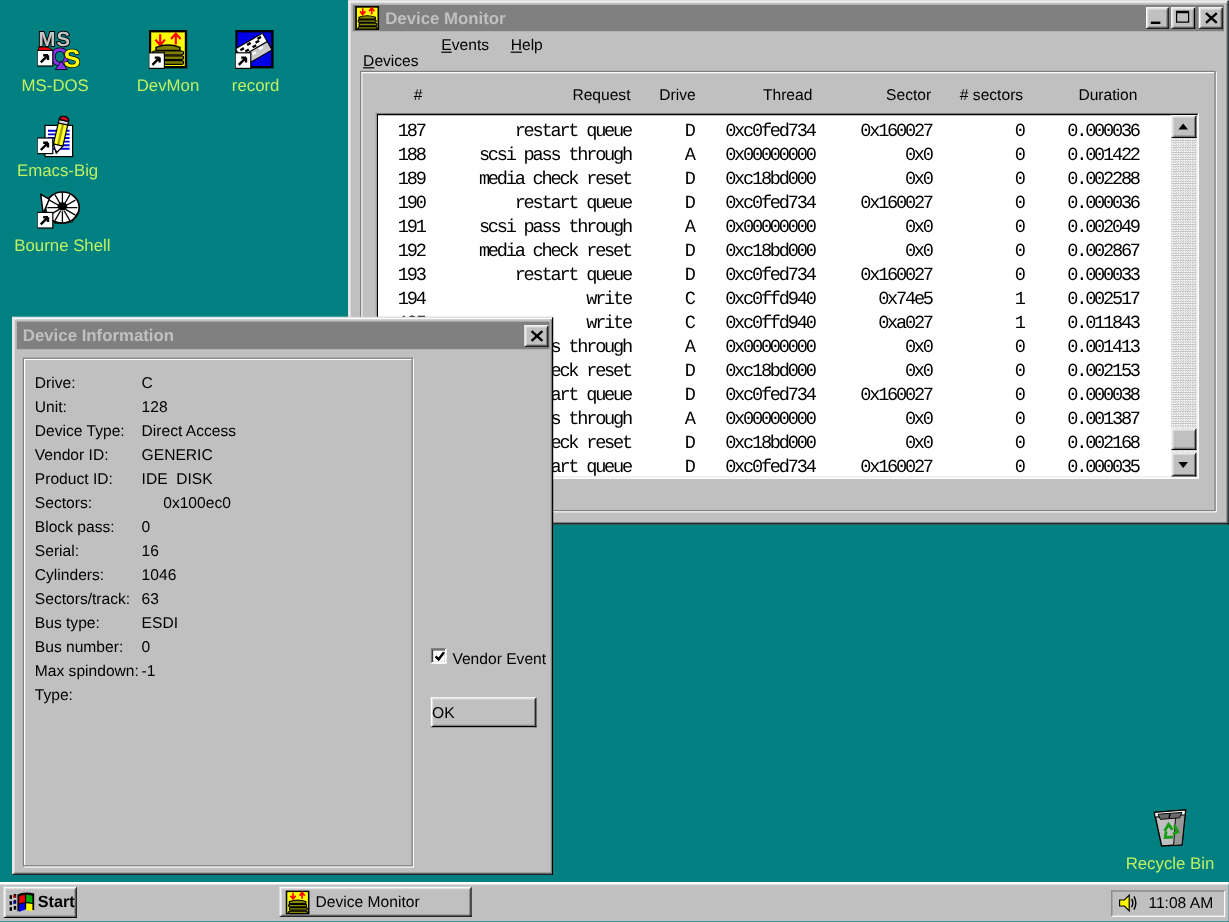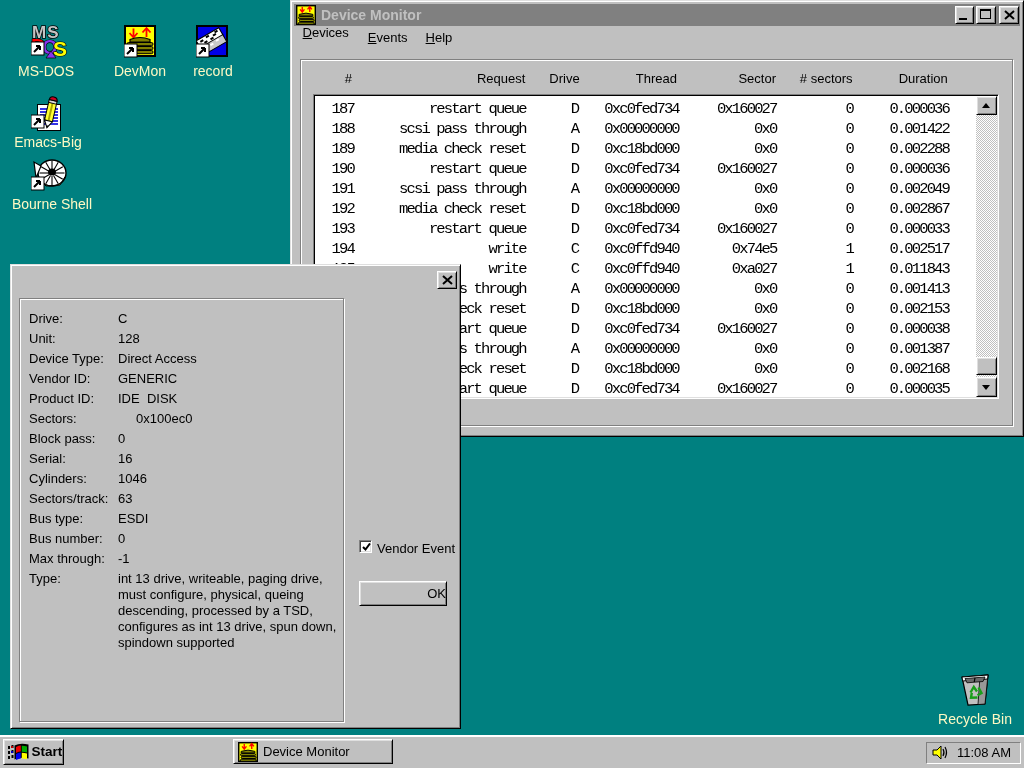--- a/index.html
+++ b/index.html
@@ -5,21 +5,21 @@
 html,body{width:1024px;height:768px;overflow:hidden}
 body{background:#008080;font-family:"Liberation Sans",sans-serif;position:relative}
 .abs{position:absolute}
 .raised{background:#c0c0c0;border:1px solid;border-color:#dfdfdf #000 #000 #dfdfdf;
   box-shadow:inset 1px 1px 0 #fff, inset -1px -1px 0 #808080}
 .btn{background:#c0c0c0;border:1px solid;border-color:#fff #000 #000 #fff;
   box-shadow:inset 1px 1px 0 #dfdfdf, inset -1px -1px 0 #808080}
 .sunk{border:1px solid;border-color:#808080 #fff #fff #808080;
   box-shadow:inset 1px 1px 0 #000, inset -1px -1px 0 #dfdfdf}
 .ttl{background:#808080;color:#c0c0c0;font-weight:bold;font-size:14px}
-.icolbl{position:absolute;color:#fef9c3;font-size:14px;white-space:nowrap;transform:translateX(-50%)}
+.icolbl{position:absolute;color:#bef264;font-size:14px;white-space:nowrap;transform:translateX(-50%)}
 .mono{font-family:"Liberation Mono",monospace;font-size:15.5px;letter-spacing:-1.85px;white-space:pre;color:#000}
 .hdr{position:absolute;font-size:13px;color:#000;white-space:nowrap}
 .lbl{position:absolute;font-size:13px;color:#000;white-space:nowrap}
 .mtxt{font-size:13px;color:#000}
 </style></head>
 <body>
 
 <svg class="abs" style="left:31px;top:23px" width="36" height="36" viewBox="0 0 36 36">
 <text x="1" y="15" font-family="Liberation Sans" font-size="17" font-weight="bold" fill="#c4c4c4" stroke="#000" stroke-width="1.6" paint-order="stroke" letter-spacing="1">MS</text>
 <text x="0" y="30" font-family="Liberation Sans" font-size="20" font-weight="bold" fill="#f00" stroke="#000" stroke-width="1.2" paint-order="stroke">D</text>
@@ -135,21 +135,21 @@
 <div class="abs" style="left:3px;top:11px;width:8px;height:2px;background:#000"></div>
     </div>
 <div class="abs btn" style="left:685px;top:5px;width:20px;height:18px">
 <div class="abs" style="left:3px;top:2px;width:11px;height:10px;border:1px solid #000;border-top-width:2px"></div>
     </div>
 <div class="abs btn" style="left:708px;top:5px;width:20px;height:18px">
 <svg class="abs" style="left:4px;top:3px" width="11" height="10" viewBox="0 0 11 10">
 <path d="M1 1 L10 9 M10 1 L1 9" stroke="#000" stroke-width="2"></path>
       </svg>
     </div>
-<div class="abs mtxt" style="left:11.6px;top:24px"><span style="text-decoration:underline">D</span>evices</div>
+<div class="abs mtxt" style="left:11.6px;top:42px"><span style="text-decoration:underline">D</span>evices</div>
 <div class="abs mtxt" style="left:76.8px;top:29px"><span style="text-decoration:underline">E</span>vents</div>
 <div class="abs mtxt" style="left:134.6px;top:29px"><span style="text-decoration:underline">H</span>elp</div>
 <div class="abs" style="left:9px;top:58px;width:713px;height:367px;border:1px solid #808080;box-shadow:inset 1px 1px 0 #fff,1px 1px 0 #fff"></div>
 <div class="hdr" style="top:70px;right:671.0px">#</div>
 <div class="hdr" style="top:70px;right:497.6px">Request</div>
 <div class="hdr" style="top:70px;right:443.3px">Drive</div>
 <div class="hdr" style="top:70px;right:346.0px">Thread</div>
 <div class="hdr" style="top:70px;right:247.0px">Sector</div>
 <div class="hdr" style="top:70px;right:170.4px"># sectors</div>
 <div class="hdr" style="top:70px;right:75.2px">Duration</div>
@@ -295,61 +295,61 @@
 <div class="abs" style="left:5px;top:6px;width:0;height:0;border:4.5px solid transparent;border-bottom:5px solid #000;border-top:none"></div>
         </div>
 <div class="abs btn" style="left:0;top:261px;width:21px;height:18px"></div>
 <div class="abs btn" style="left:0;top:281px;width:21px;height:20px">
 <div class="abs" style="left:5px;top:7px;width:0;height:0;border:4.5px solid transparent;border-top:5px solid #000;border-bottom:none"></div>
         </div>
 </div>
 </div>
 </div>
 <div class="abs raised" style="left:10px;top:264px;width:451px;height:465px">
+<div class="abs ttl" style="left:3px;top:3px;width:444px;height:23px;line-height:23px"><span style="padding-left:5px">Device Information</span></div>
 <div class="abs btn" style="left:426px;top:6px;width:20px;height:18px">
 <svg class="abs" style="left:4px;top:3px" width="11" height="10" viewBox="0 0 11 10">
 <path d="M1 1 L10 9 M10 1 L1 9" stroke="#000" stroke-width="2"></path>
       </svg>
     </div>
 <div class="abs" style="left:8px;top:33px;width:325px;height:424px;border:1px solid #808080;box-shadow:inset 1px 1px 0 #fff,1px 1px 0 #fff"></div>
 <div class="lbl" style="left:18px;top:46px">Drive:</div>
 <div class="lbl" style="left:18px;top:66px">Unit:</div>
 <div class="lbl" style="left:18px;top:86px">Device Type:</div>
 <div class="lbl" style="left:18px;top:106px">Vendor ID:</div>
 <div class="lbl" style="left:18px;top:126px">Product ID:</div>
 <div class="lbl" style="left:18px;top:146px">Sectors:</div>
 <div class="lbl" style="left:18px;top:166px">Block pass:</div>
 <div class="lbl" style="left:18px;top:186px">Serial:</div>
 <div class="lbl" style="left:18px;top:206px">Cylinders:</div>
 <div class="lbl" style="left:18px;top:226px">Sectors/track:</div>
 <div class="lbl" style="left:18px;top:246px">Bus type:</div>
 <div class="lbl" style="left:18px;top:266px">Bus number:</div>
-<div class="lbl" style="left:18px;top:286px">Max through:</div>
+<div class="lbl" style="left:18px;top:286px">Max spindown:</div>
 <div class="lbl" style="left:18px;top:306px">Type:</div>
 <div class="lbl" style="left:107px;top:46px">C</div>
 <div class="lbl" style="left:107px;top:66px">128</div>
 <div class="lbl" style="left:107px;top:86px">Direct Access</div>
 <div class="lbl" style="left:107px;top:106px">GENERIC</div>
 <div class="lbl" style="left:107px;top:126px">IDE&nbsp;&nbsp;DISK</div>
 <div class="lbl" style="left:125px;top:146px">0x100ec0</div>
 <div class="lbl" style="left:107px;top:166px">0</div>
 <div class="lbl" style="left:107px;top:186px">16</div>
 <div class="lbl" style="left:107px;top:206px">1046</div>
 <div class="lbl" style="left:107px;top:226px">63</div>
 <div class="lbl" style="left:107px;top:246px">ESDI</div>
 <div class="lbl" style="left:107px;top:266px">0</div>
 <div class="lbl" style="left:107px;top:286px">-1</div>
-<div class="lbl" style="left:107px;top:306px;width:232px;line-height:15.9px;white-space:normal">int 13 drive, writeable, paging drive,<br>must configure, physical, queing<br>descending, processed by a TSD,<br>configures as int 13 drive, spun down,<br>spindown supported</div>
 <div class="abs" style="left:348px;top:275px;width:13px;height:13px;background:#fff;border:1px solid;border-color:#808080 #fff #fff #808080;box-shadow:inset 1px 1px 0 #404040,inset -1px -1px 0 #dfdfdf">
 <svg class="abs" style="left:2px;top:2px" width="9" height="9" viewBox="0 0 9 9">
         <path d="M1 4 L3.5 6.5 L8 0.5" stroke="#000" stroke-width="2" fill="none"></path>
       </svg>
     </div>
 <div class="lbl" style="left:366px;top:276px">Vendor Event</div>
-<div class="abs btn" style="left:348px;top:316px;width:88px;height:25px;text-align:right;font-size:13px;line-height:24px;color:#000">OK</div>
+<div class="abs btn" style="left:348px;top:316px;width:88px;height:25px;text-align:left;font-size:13px;line-height:24px;color:#000">OK</div>
 </div>
 <div class="abs" style="left:0;top:735px;width:1024px;height:33px;background:#c0c0c0;box-shadow:inset 0 2px 0 #fff">
 <div class="abs btn" style="left:3px;top:4px;width:61px;height:26px;overflow:hidden">
       <svg class="abs" style="left:3px;top:2px" width="23" height="21" viewBox="0 0 23 21">
 <g fill="#000">
 <rect x="1" y="4" width="2" height="3"></rect>
           <rect x="1" y="9" width="2" height="3"></rect>
           <rect x="1" y="14" width="2" height="3"></rect>
 <rect x="4.5" y="3" width="2" height="3"></rect>
           <rect x="4.5" y="8" width="2" height="3"></rect>

